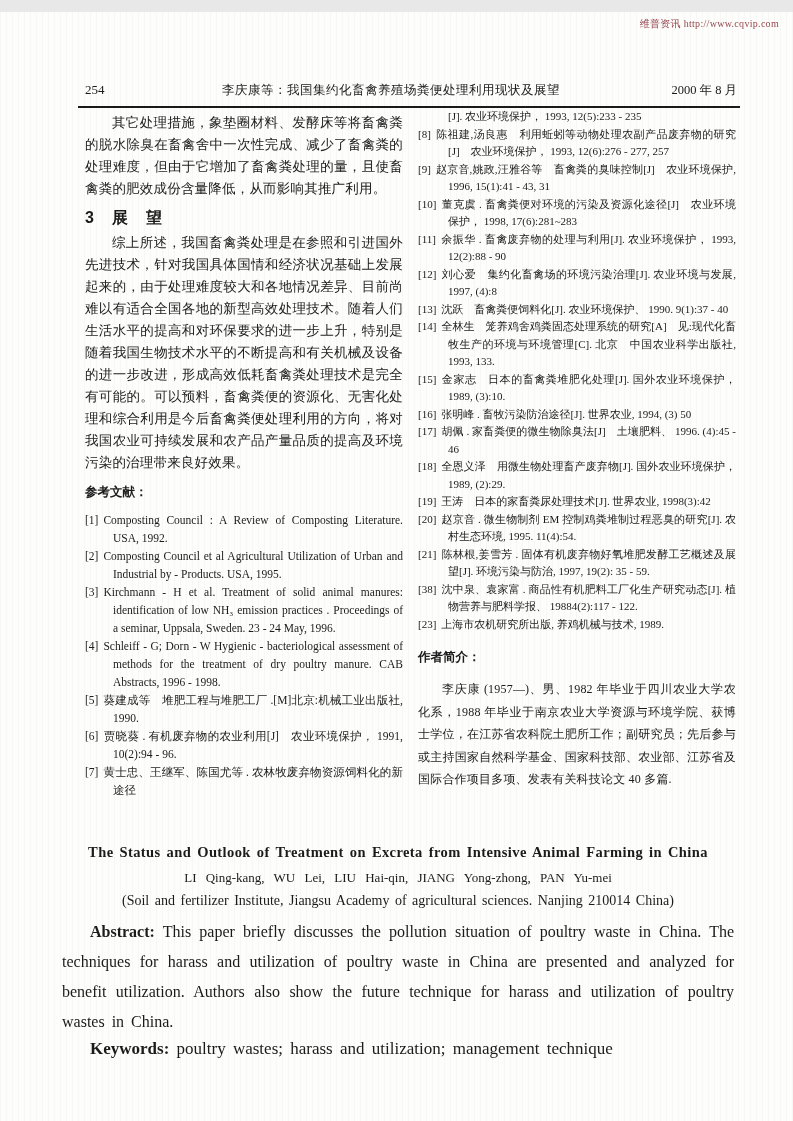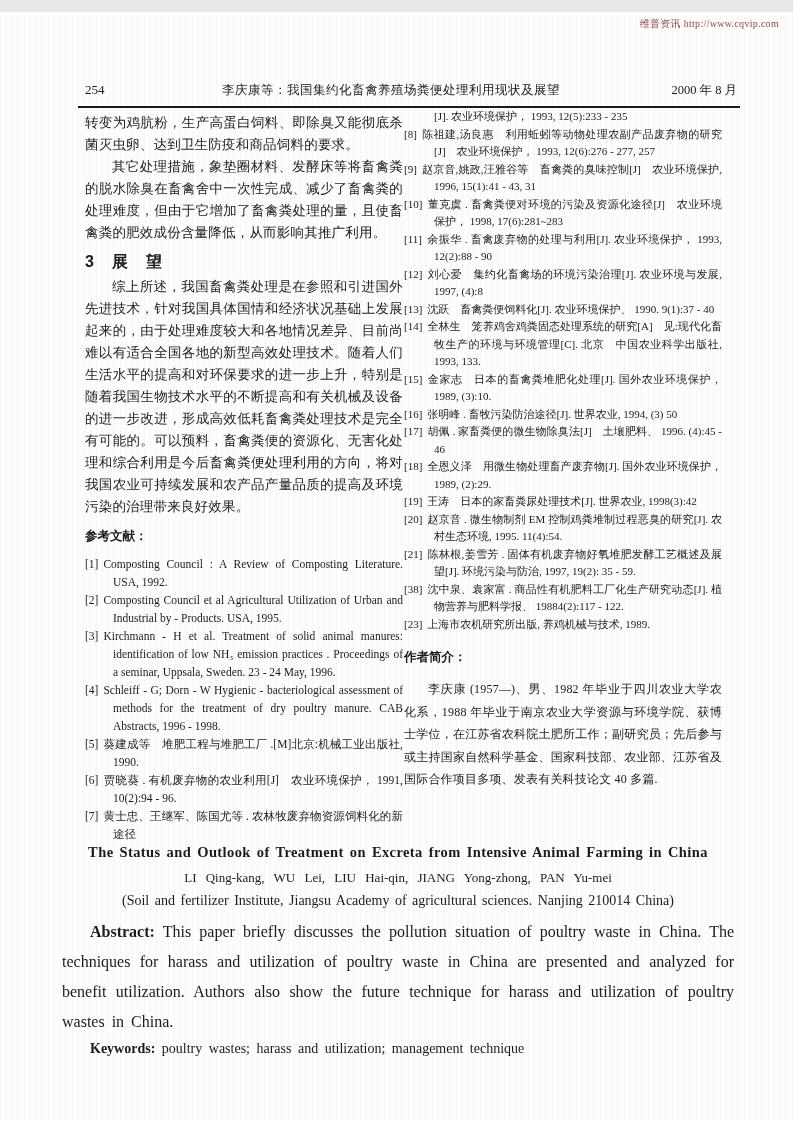--- a/index.html
+++ b/index.html
@@ -46,21 +46,21 @@
     border-top: 2px solid #1a1a1a;
   }
   .col-left {
     position: absolute;
     left: 85px;
     top: 100px;
     width: 318px;
   }
   .col-right {
     position: absolute;
-    left: 404px;
+    left: 418px;
     top: 96px;
     width: 318px;
   }
   .body-para {
     font-size: 13.5px;
     line-height: 22px;
     text-align: justify;
     letter-spacing: 0.2px;
   }
   .indent { text-indent: 2em; }
@@ -124,21 +124,21 @@
   .en-abstract {
     margin-top: 8px;
     font-size: 16px;
     line-height: 30px;
     text-align: justify;
     text-indent: 28px;
     word-spacing: 3px;
   }
   .en-keywords {
     margin-top: 0px;
-    font-size: 14px;
+    font-size: 17px;
     line-height: 23px;
     text-indent: 28px;
     word-spacing: 3px;
   }
   .bold { font-weight: bold; }
 </style>
 </head>
 <body>
 
 <div class="page">
@@ -146,21 +146,20 @@
   <div class="watermark">维普资讯 http://www.cqvip.com</div>
 
   <div class="header-row">
     <span class="page-number">254</span>
     <span class="running-title">李庆康等：我国集约化畜禽养殖场粪便处理利用现状及展望</span>
     <span class="issue-date">2000 年 8 月</span>
   </div>
   <div class="header-rule"></div>
 
   <div class="col-left">
-    <p class="body-para">转变为鸡肮粉，生产高蛋白饲料、即除臭又能彻底杀菌灭虫卵、达到卫生防疫和商品饲料的要求。</p>
     <p class="body-para indent">其它处理措施，象垫圈材料、发酵床等将畜禽粪的脱水除臭在畜禽舍中一次性完成、减少了畜禽粪的处理难度，但由于它增加了畜禽粪处理的量，且使畜禽粪的肥效成份含量降低，从而影响其推广利用。</p>
     <h3 class="section-heading">3　展　望</h3>
     <p class="body-para indent">综上所述，我国畜禽粪处理是在参照和引进国外先进技术，针对我国具体国情和经济状况基础上发展起来的，由于处理难度较大和各地情况差异、目前尚难以有适合全国各地的新型高效处理技术。随着人们生活水平的提高和对环保要求的进一步上升，特别是随着我国生物技术水平的不断提高和有关机械及设备的进一步改进，形成高效低耗畜禽粪处理技术是完全有可能的。可以预料，畜禽粪便的资源化、无害化处理和综合利用是今后畜禽粪便处理利用的方向，将对我国农业可持续发展和农产品产量品质的提高及环境污染的治理带来良好效果。</p>
     <h4 class="refs-heading">参考文献：</h4>
     <div class="ref-list">
       <div class="ref"><span class="ref-label">[1]</span><span>Composting Council : A Review of Composting Literature. USA, 1992.</span></div>
       <div class="ref"><span class="ref-label">[2]</span><span>Composting Council et al Agricultural Utilization of Urban and Industrial by - Products. USA,  1995.</span></div>
       <div class="ref"><span class="ref-label">[3]</span><span>Kirchmann - H et al. Treatment of solid animal manures: identification of low NH₃ emission practices . Proceedings of a seminar, Uppsala, Sweden. 23 - 24 May, 1996.</span></div>
       <div class="ref"><span class="ref-label">[4]</span><span>Schleiff - G; Dorn - W Hygienic - bacteriological assessment of methods for the treatment of dry poultry manure. CAB Abstracts, 1996 - 1998.</span></div>
       <div class="ref"><span class="ref-label">[5]</span><span>葵建成等　堆肥工程与堆肥工厂 .[M]北京:机械工业出版社, 1990.</span></div>

